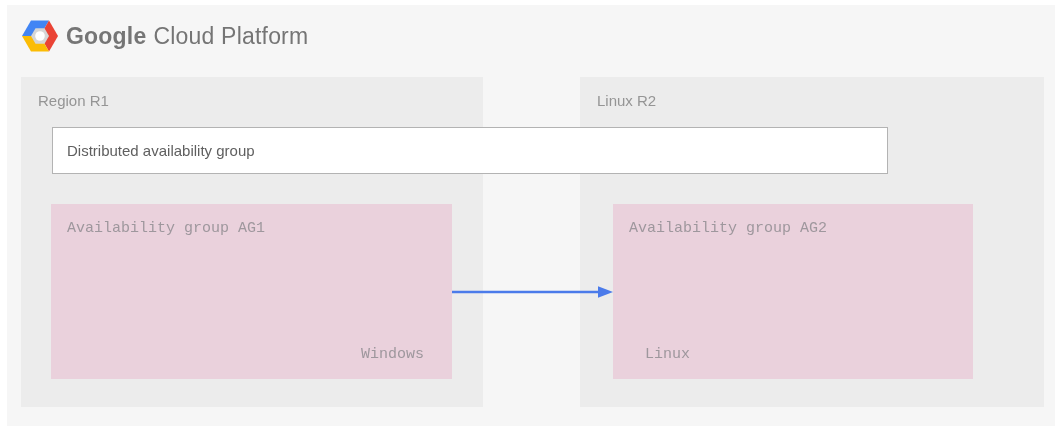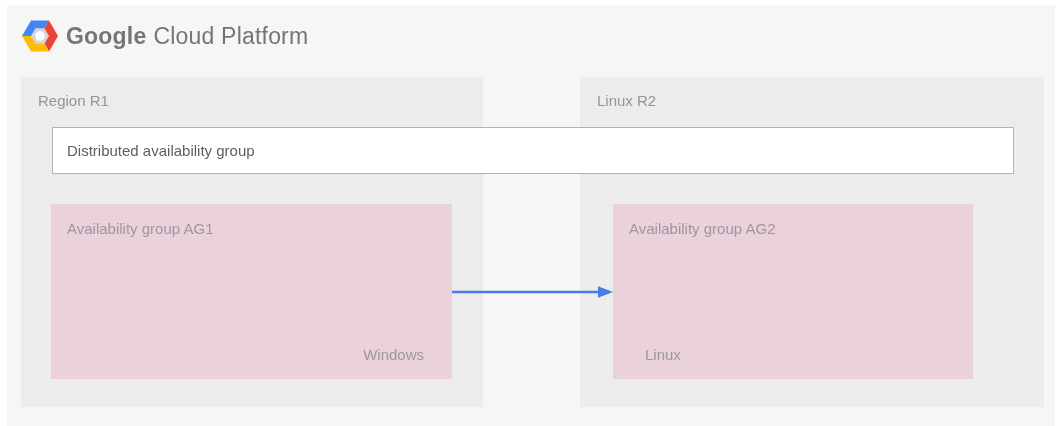--- a/index.html
+++ b/index.html
@@ -36,32 +36,33 @@
   }
   .region-r1 { left: 14px;  width: 462px; }
   .region-r2 { left: 573px; width: 464px; }
   .region-label {
     position: absolute; left: 17px; top: 15px;
     font-size: 15px; color: var(--text-gray, #959595);
   }
   
   .dist-box {
     position: absolute; left: 45px; top: 122px;
-    width: 962px; height: 47px;
+    width: 836px; height: 47px;
     box-sizing: border-box;
     background: #ffffff;
     border: 1px solid #b3b3b3;
     display: flex; align-items: center;
     padding-left: 14px;
     font-size: 15px; color: #5f5f5f;
   }
   
   .ag-box {
     position: absolute; top: 127px; height: 175px;
     background: var(--ag-pink, #ead1dc);
+    font-family: Liberation Mono, monospace;
   }
   .region-r1 .ag-box { left: 30px; width: 401px; }
   .region-r2 .ag-box { left: 33px; width: 360px; }
   .ag-label {
     position: absolute; left: 16px; top: 16px;
     font-size: 15px; color: var(--pink-text, #9e979d);
   }
   .os-label {
     position: absolute; bottom: 16px;
     font-size: 15px; color: var(--pink-text, #9e979d); margin-left: 8px;

